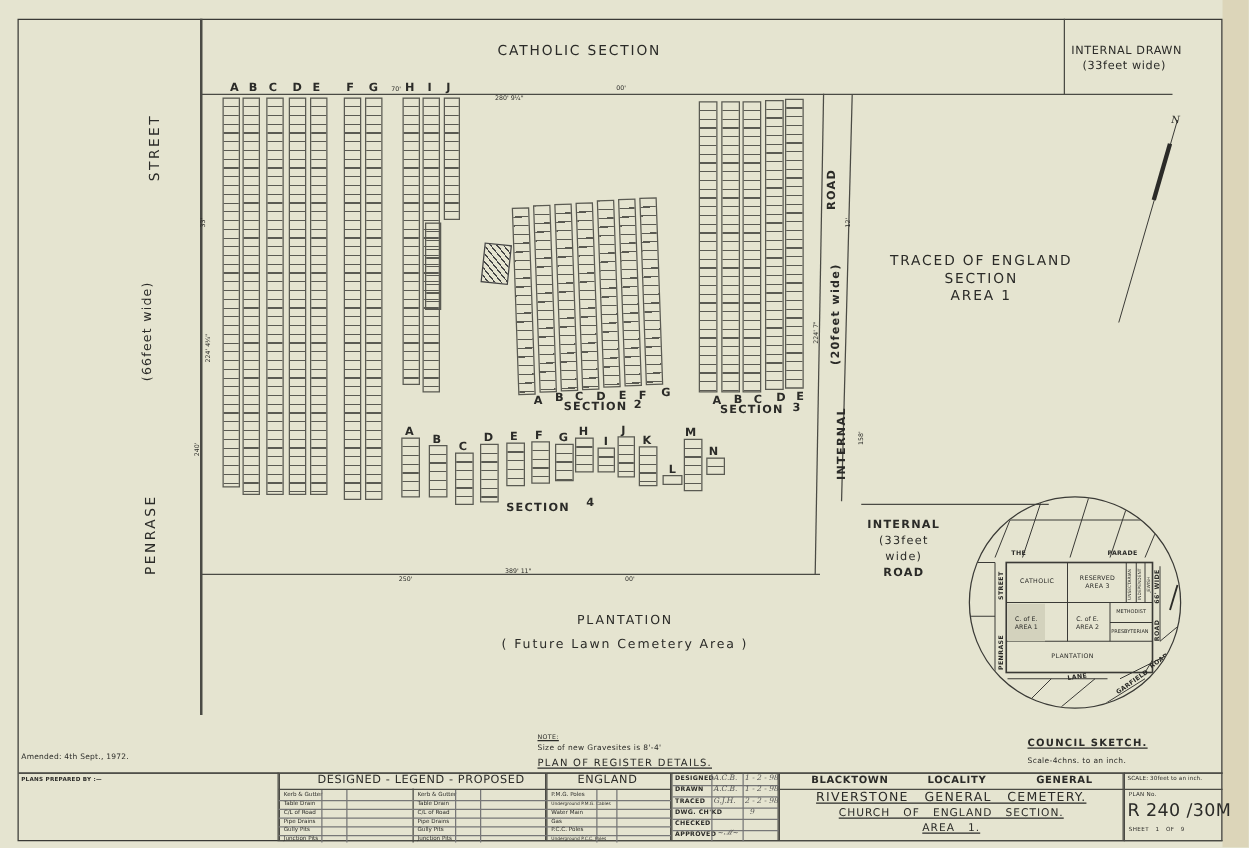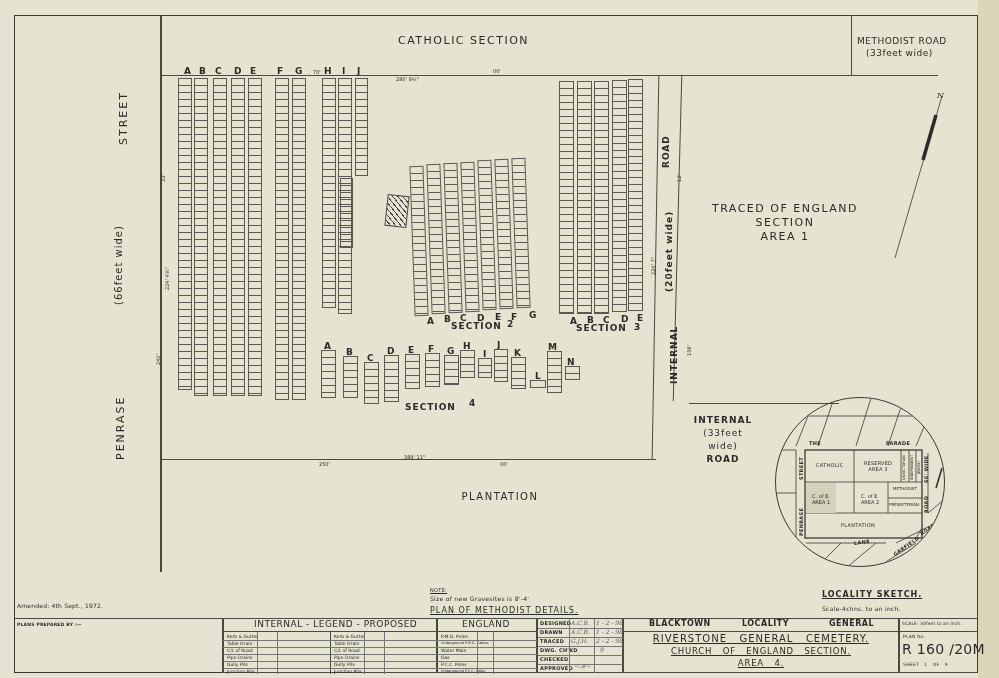--- a/index.html
+++ b/index.html
@@ -40,21 +40,21 @@
 
 <div class="line" style="left:160px;top:15px;width:1.5px;height:557px;"></div>
 <div class="line" style="left:160px;top:75px;width:778px;height:1px;"></div>
 <div class="line" style="left:851px;top:15px;width:1px;height:61px;"></div>
 <div class="line" style="left:160px;top:459px;width:496px;height:1px;"></div>
 <div class="line" style="left:655px;top:75px;width:1px;height:385px;transform:skewX(-1deg);"></div>
 <div class="line" style="left:677px;top:76px;width:1px;height:325px;transform:skewX(-1.5deg);"></div>
 <div class="line" style="left:689px;top:403px;width:150px;height:1px;"></div>
 
 <div class="lbl t11" style="left:398px;top:34px;text-align:right;">CATHOLIC SECTION</div>
-<div class="lbl t9" style="left:857px;top:36px;letter-spacing:0.5px;">METHODIST ROAD</div>
+<div class="lbl t9" style="left:857px;top:36px;letter-spacing:0.5px;">INTERNAL DRAWN</div>
 <div class="lbl t9" style="left:866px;top:48px;letter-spacing:0.5px;">(33feet wide)</div>
 
 <div class="colhead" style="left:184px;top:66px;">A</div>
 <div class="colhead" style="left:199px;top:66px;">B</div>
 <div class="colhead" style="left:215px;top:66px;">C</div>
 <div class="colhead" style="left:234px;top:66px;">D</div>
 <div class="colhead" style="left:250px;top:66px;">E</div>
 <div class="colhead" style="left:277px;top:66px;">F</div>
 <div class="colhead" style="left:295px;top:66px;">G</div>
 <div class="lbl t5" style="left:313px;top:69px;letter-spacing:0;">70'</div>
@@ -170,20 +170,21 @@
   <div style="font-weight:normal;">(33feet wide)</div>
   <div>ROAD</div>
 </div>
 
 <div class="lbl t5" style="left:319px;top:461px;letter-spacing:0;">250'</div>
 <div class="lbl t5" style="left:404px;top:454px;letter-spacing:0;">389' 11"</div>
 <div class="lbl t5" style="left:500px;top:461px;letter-spacing:0;">00'</div>
 
 <div class="abs" style="left:400px;top:487px;width:200px;text-align:center;font-size:10px;letter-spacing:1.5px;line-height:19px;">
   <div>PLANTATION</div>
+  <div>( Future Lawn Cemetery Area )</div>
 </div>
 
 <div class="circle">
   <svg width="170" height="170" style="position:absolute;left:0;top:0;">
     <g stroke="#3a3a36" fill="none" stroke-width="0.8">
       <line x1="0" y1="18" x2="170" y2="18"></line>
       <path d="M20 48 L32 18"></path>
         <path d="M42 48 L58 0"></path>
         <path d="M80 48 L95 0"></path>
         <path d="M112 48 L128 0"></path>
@@ -226,34 +227,34 @@
   <div class="lbl t5" style="left:80px;top:95px;width:28px;white-space:normal;text-align:center;letter-spacing:0;">C. of E. AREA 2</div>
   <div class="lbl t5" style="left:65px;top:124px;letter-spacing:0.3px;">PLANTATION</div>
   <div class="lbl t5 bold vert" style="left:22px;top:82px;letter-spacing:0.3px;">STREET</div>
   <div class="lbl t5 bold vert" style="left:22px;top:138px;letter-spacing:0.3px;">PENRASE</div>
   <div class="lbl t5 bold vert" style="left:147px;top:115px;letter-spacing:0.3px;">ROAD</div>
   <div class="lbl t5 bold vert" style="left:147px;top:85px;letter-spacing:0.3px;">66' WIDE</div>
   <div class="lbl t5 bold" style="left:78px;top:141px;letter-spacing:0.3px;transform:rotate(-8deg);">LANE</div>
   <div class="lbl t5 bold" style="left:115px;top:145px;letter-spacing:0.3px;transform:rotate(-35deg);">GARFIELD</div>
   <div class="lbl t5 bold" style="left:143px;top:128px;letter-spacing:0.3px;transform:rotate(-35deg);">ROAD</div>
 </div>
-<div class="lbl t8 bold" style="left:822px;top:590px;letter-spacing:1px;text-decoration:underline;">LOCALITY SKETCH.</div>
+<div class="lbl t8 bold" style="left:822px;top:590px;letter-spacing:1px;text-decoration:underline;">COUNCIL SKETCH.</div>
 <div class="lbl t6" style="left:822px;top:605px;letter-spacing:0.3px;">Scale-4chns. to an inch.</div>
 
 <div class="lbl t6" style="left:17px;top:602px;letter-spacing:0.2px;">Amended: 4th Sept., 1972.</div>
 <div class="lbl t5" style="left:430px;top:587px;text-decoration:underline;letter-spacing:0.3px;">NOTE:</div>
 <div class="lbl t6" style="left:430px;top:595px;letter-spacing:0.3px;">Size of new Gravesites is 8'-4'</div>
-<div class="lbl t8" style="left:430px;top:606px;letter-spacing:1px;text-decoration:underline;">PLAN OF METHODIST DETAILS.</div>
+<div class="lbl t8" style="left:430px;top:606px;letter-spacing:1px;text-decoration:underline;">PLAN OF REGISTER DETAILS.</div>
 
 <div class="tb"></div>
 <div class="cell" style="left:15px;top:618px;width:208px;height:55px;border-left:none;border-bottom:none;"></div>
 <div class="lbl" style="left:17px;top:622px;font-size:4.5px;font-weight:bold;letter-spacing:0.2px;">PLANS PREPARED BY :—</div>
 
 <div class="cell" style="left:223px;top:618px;width:214px;height:55px;"></div>
-<div class="lbl" style="left:254px;top:619px;font-size:9px;letter-spacing:0.5px;">INTERNAL  -  LEGEND  -  PROPOSED</div>
+<div class="lbl" style="left:254px;top:619px;font-size:9px;letter-spacing:0.5px;">DESIGNED  -  LEGEND  -  PROPOSED</div>
 <div class="abs" style="left:223px;top:631px;width:107px;height:42px;border-top:1px solid #4a4a44;border-right:1px solid #4a4a44;">
   <div class="legend-row" style="top:0;width:107px;">Kerb &amp; Gutter</div>
   <div class="legend-row" style="top:7px;width:107px;">Table Drain</div>
   <div class="legend-row" style="top:14px;width:107px;">C/L of Road</div>
   <div class="legend-row" style="top:21px;width:107px;">Pipe Drains</div>
   <div class="legend-row" style="top:28px;width:107px;">Gully Pits</div>
   <div class="legend-row" style="top:35px;width:107px;border-bottom:none;">Junction Pits</div>
   <div class="abs" style="left:34px;top:0;width:1px;height:42px;background:#777;"></div>
   <div class="abs" style="left:54px;top:0;width:1px;height:42px;background:#777;"></div>
 </div>
@@ -313,21 +314,21 @@
 </div>
 
 <div class="cell" style="left:623px;top:618px;width:276px;height:55px;"></div>
 <div class="abs" style="left:623px;top:618px;width:276px;height:14px;border-bottom:1px solid #4a4a44;box-sizing:border-box;text-align:right;">
   <span class="abs" style="left:26px;top:1px;font-size:8px;font-weight:bold;letter-spacing:0.5px;">BLACKTOWN</span>
   <span class="abs" style="left:119px;top:1px;font-size:8px;font-weight:bold;letter-spacing:0.5px;">LOCALITY</span>
   <span class="abs" style="left:206px;top:1px;font-size:8px;font-weight:bold;letter-spacing:0.5px;">GENERAL</span>
 </div>
 <div class="abs" style="left:623px;top:633px;width:276px;text-align:center;font-size:10px;letter-spacing:1px;text-decoration:underline;white-space:pre;">RIVERSTONE   GENERAL   CEMETERY.</div>
 <div class="abs" style="left:623px;top:646px;width:276px;text-align:center;font-size:8.5px;letter-spacing:0.8px;text-decoration:underline;white-space:pre;">CHURCH   OF   ENGLAND   SECTION.</div>
-<div class="abs" style="left:623px;top:658px;width:276px;text-align:center;font-size:8.5px;letter-spacing:0.8px;text-decoration:underline;white-space:pre;">AREA   4.</div>
+<div class="abs" style="left:623px;top:658px;width:276px;text-align:center;font-size:8.5px;letter-spacing:0.8px;text-decoration:underline;white-space:pre;">AREA   1.</div>
 
 <div class="cell" style="left:899px;top:618px;width:79px;height:55px;border-right:none;"></div>
 <div class="abs" style="left:899px;top:618px;width:79px;height:14px;border-bottom:1px solid #4a4a44;box-sizing:border-box;">
   <span class="abs" style="left:3px;top:3px;font-size:4.5px;white-space:nowrap;letter-spacing:0.1px;">SCALE: 30feet to an inch.</span>
 </div>
 <div class="lbl" style="left:903px;top:634px;font-size:4.5px;letter-spacing:0.2px;">PLAN No.</div>
-<div class="lbl" style="left:902px;top:641px;font-size:14px;letter-spacing:0.3px;">R 160 /20M</div>
+<div class="lbl" style="left:902px;top:641px;font-size:14px;letter-spacing:0.3px;">R 240 /30M</div>
 <div class="lbl" style="left:903px;top:662px;font-size:4.5px;letter-spacing:0.3px;white-space:pre;">SHEET   1   OF   9</div>
 
 </body></html>

